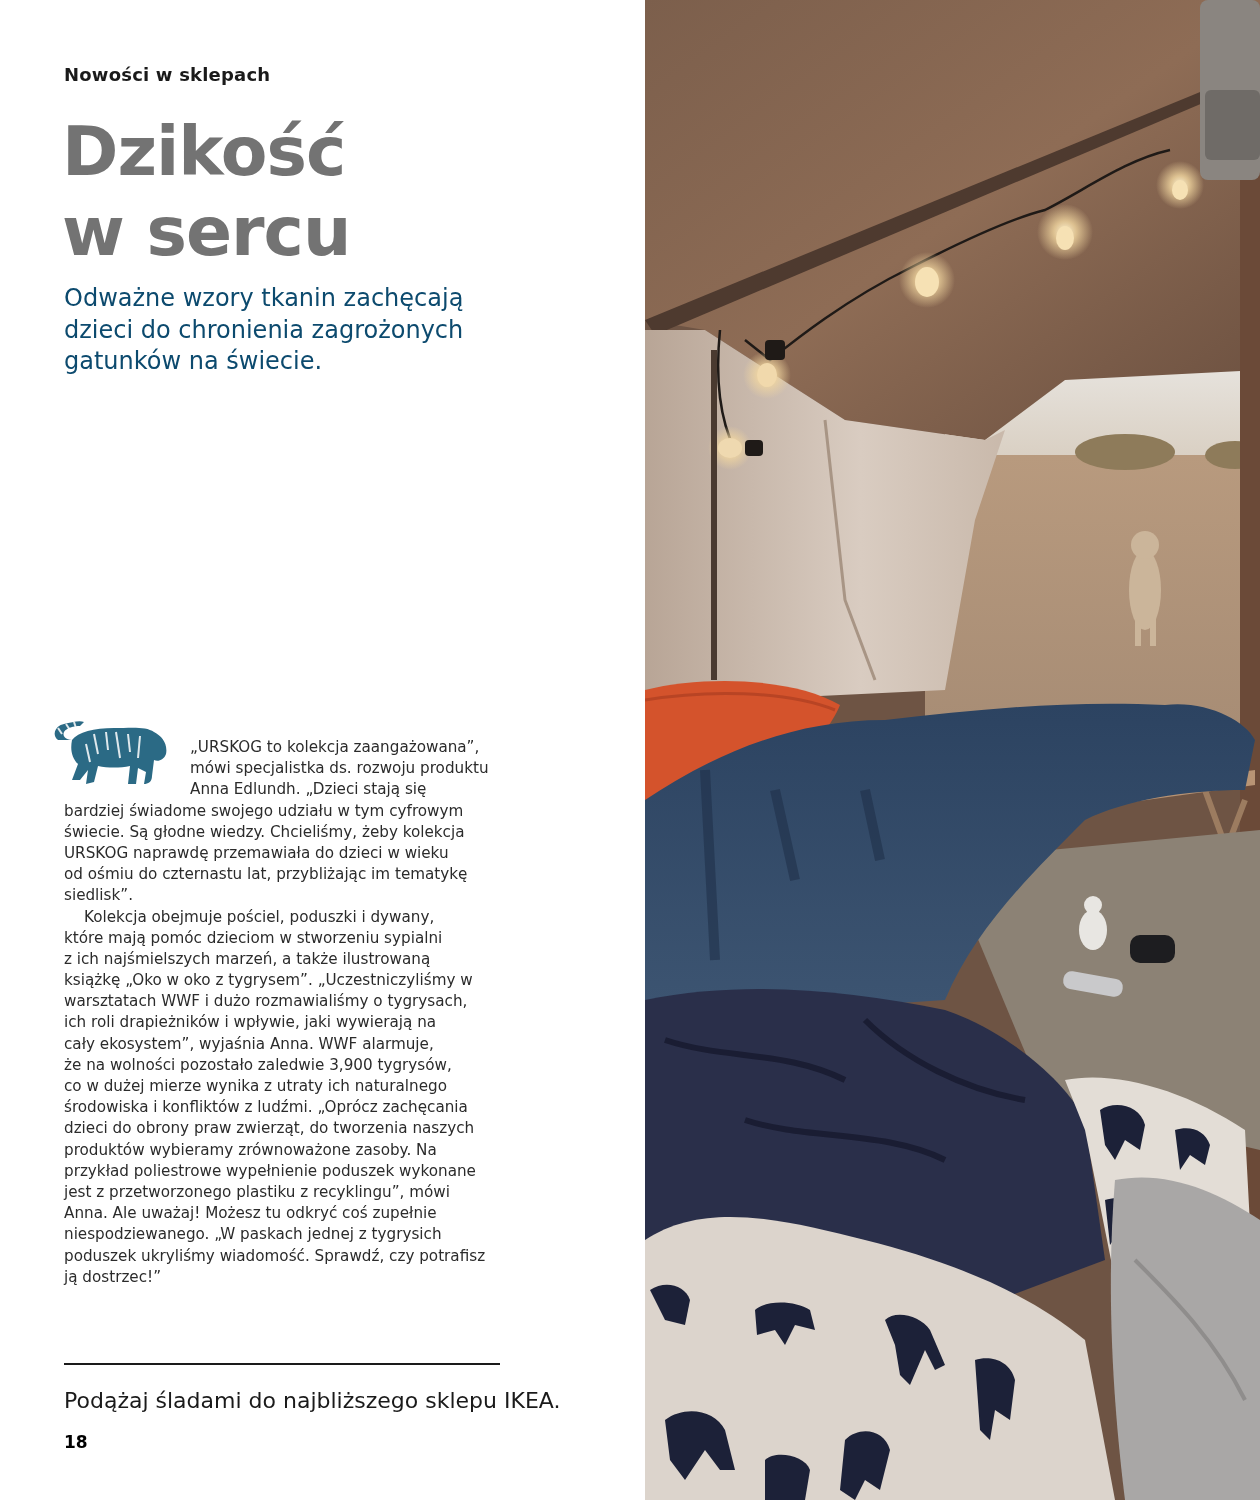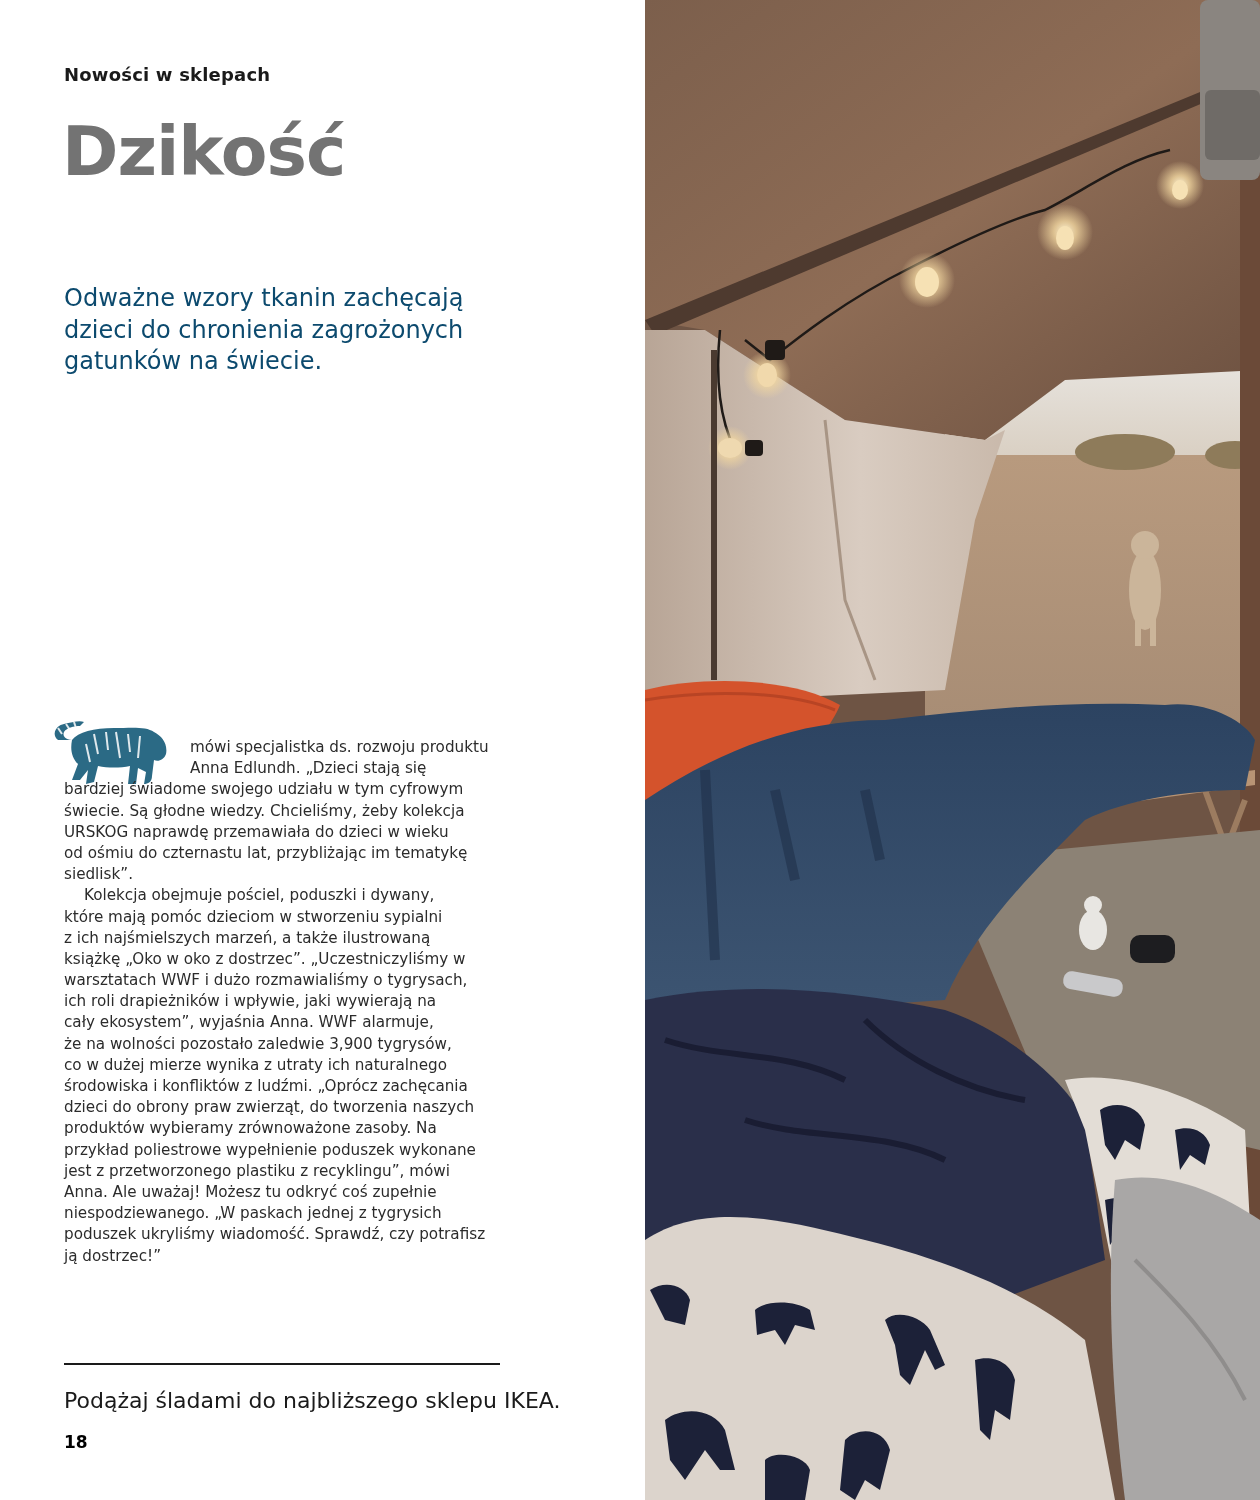--- a/index.html
+++ b/index.html
@@ -24,20 +24,21 @@
   .photo { position: absolute; left: 645px; top: 0; width: 615px; height: 1500px; overflow: hidden; background: #6e5444; }
 </style>
 </head>
 <body>
 
 <div class="left">
   <div class="kicker">Nowości w sklepach</div>
 
   <div class="title">
     <div>Dzikość</div>
+    <div>w sercu</div>
   </div>
 
   <div class="lead">
     <div>Odważne wzory tkanin zachęcają</div>
     <div>dzieci do chronienia zagrożonych</div>
     <div>gatunków na świecie.</div>
   </div>
 
   <svg class="tiger" viewBox="0 0 130 76">
     <g fill="#2b6a85">
@@ -51,31 +52,32 @@
       <path d="M78 20 L80 38"></path>
         <path d="M90 22 L88 44"></path>
         <path d="M36 30 L40 48"></path>
       <path d="M8 14 L12 20"></path>
         <path d="M16 10 L20 16"></path>
         <path d="M24 8 L26 14"></path>
     </g>
   </svg>
 
   <div class="body-text">
+    <div class="ln ind">„URSKOG to kolekcja zaangażowana”,</div>
     <div class="ln ind">mówi specjalistka ds. rozwoju produktu</div>
     <div class="ln ind">Anna Edlundh. „Dzieci stają się</div>
     <div class="ln">bardziej świadome swojego udziału w tym cyfrowym</div>
     <div class="ln">świecie. Są głodne wiedzy. Chcieliśmy, żeby kolekcja</div>
     <div class="ln">URSKOG naprawdę przemawiała do dzieci w wieku</div>
     <div class="ln">od ośmiu do czternastu lat, przybliżając im tematykę</div>
     <div class="ln">siedlisk”.</div>
     <div class="ln pi">Kolekcja obejmuje pościel, poduszki i dywany,</div>
     <div class="ln">które mają pomóc dzieciom w stworzeniu sypialni</div>
     <div class="ln">z ich najśmielszych marzeń, a także ilustrowaną</div>
-    <div class="ln">książkę „Oko w oko z dostrzec”. „Uczestniczyliśmy w</div>
+    <div class="ln">książkę „Oko w oko z tygrysem”. „Uczestniczyliśmy w</div>
     <div class="ln">warsztatach WWF i dużo rozmawialiśmy o tygrysach,</div>
     <div class="ln">ich roli drapieżników i wpływie, jaki wywierają na</div>
     <div class="ln">cały ekosystem”, wyjaśnia Anna. WWF alarmuje,</div>
     <div class="ln">że na wolności pozostało zaledwie 3,900 tygrysów,</div>
     <div class="ln">co w dużej mierze wynika z utraty ich naturalnego</div>
     <div class="ln">środowiska i konfliktów z ludźmi. „Oprócz zachęcania</div>
     <div class="ln">dzieci do obrony praw zwierząt, do tworzenia naszych</div>
     <div class="ln">produktów wybieramy zrównoważone zasoby. Na</div>
     <div class="ln">przykład poliestrowe wypełnienie poduszek wykonane</div>
     <div class="ln">jest z przetworzonego plastiku z recyklingu”, mówi</div>

